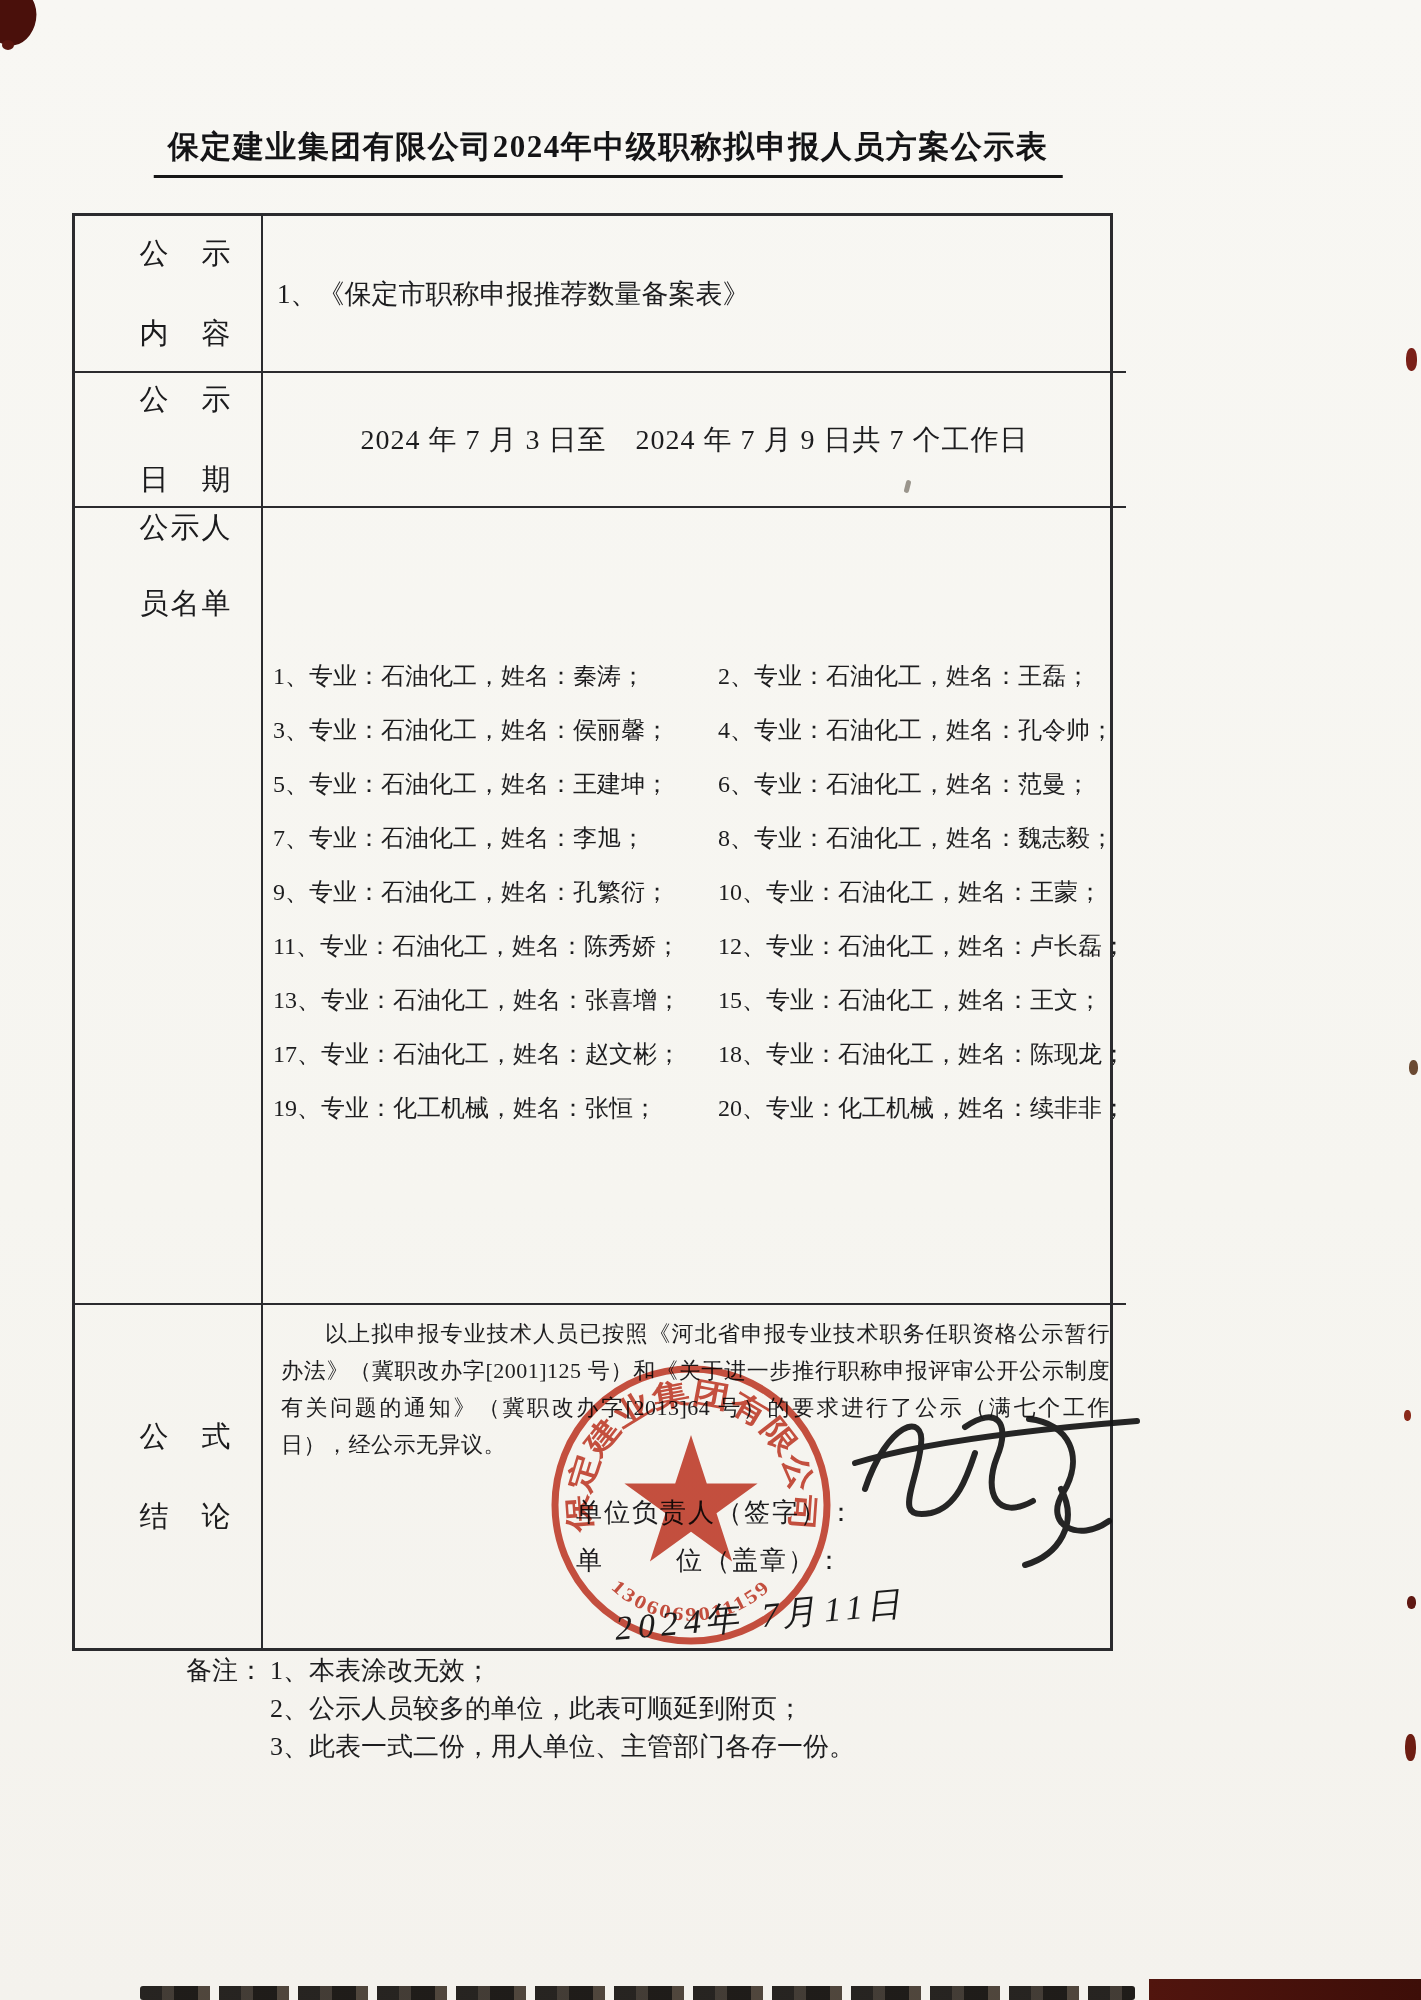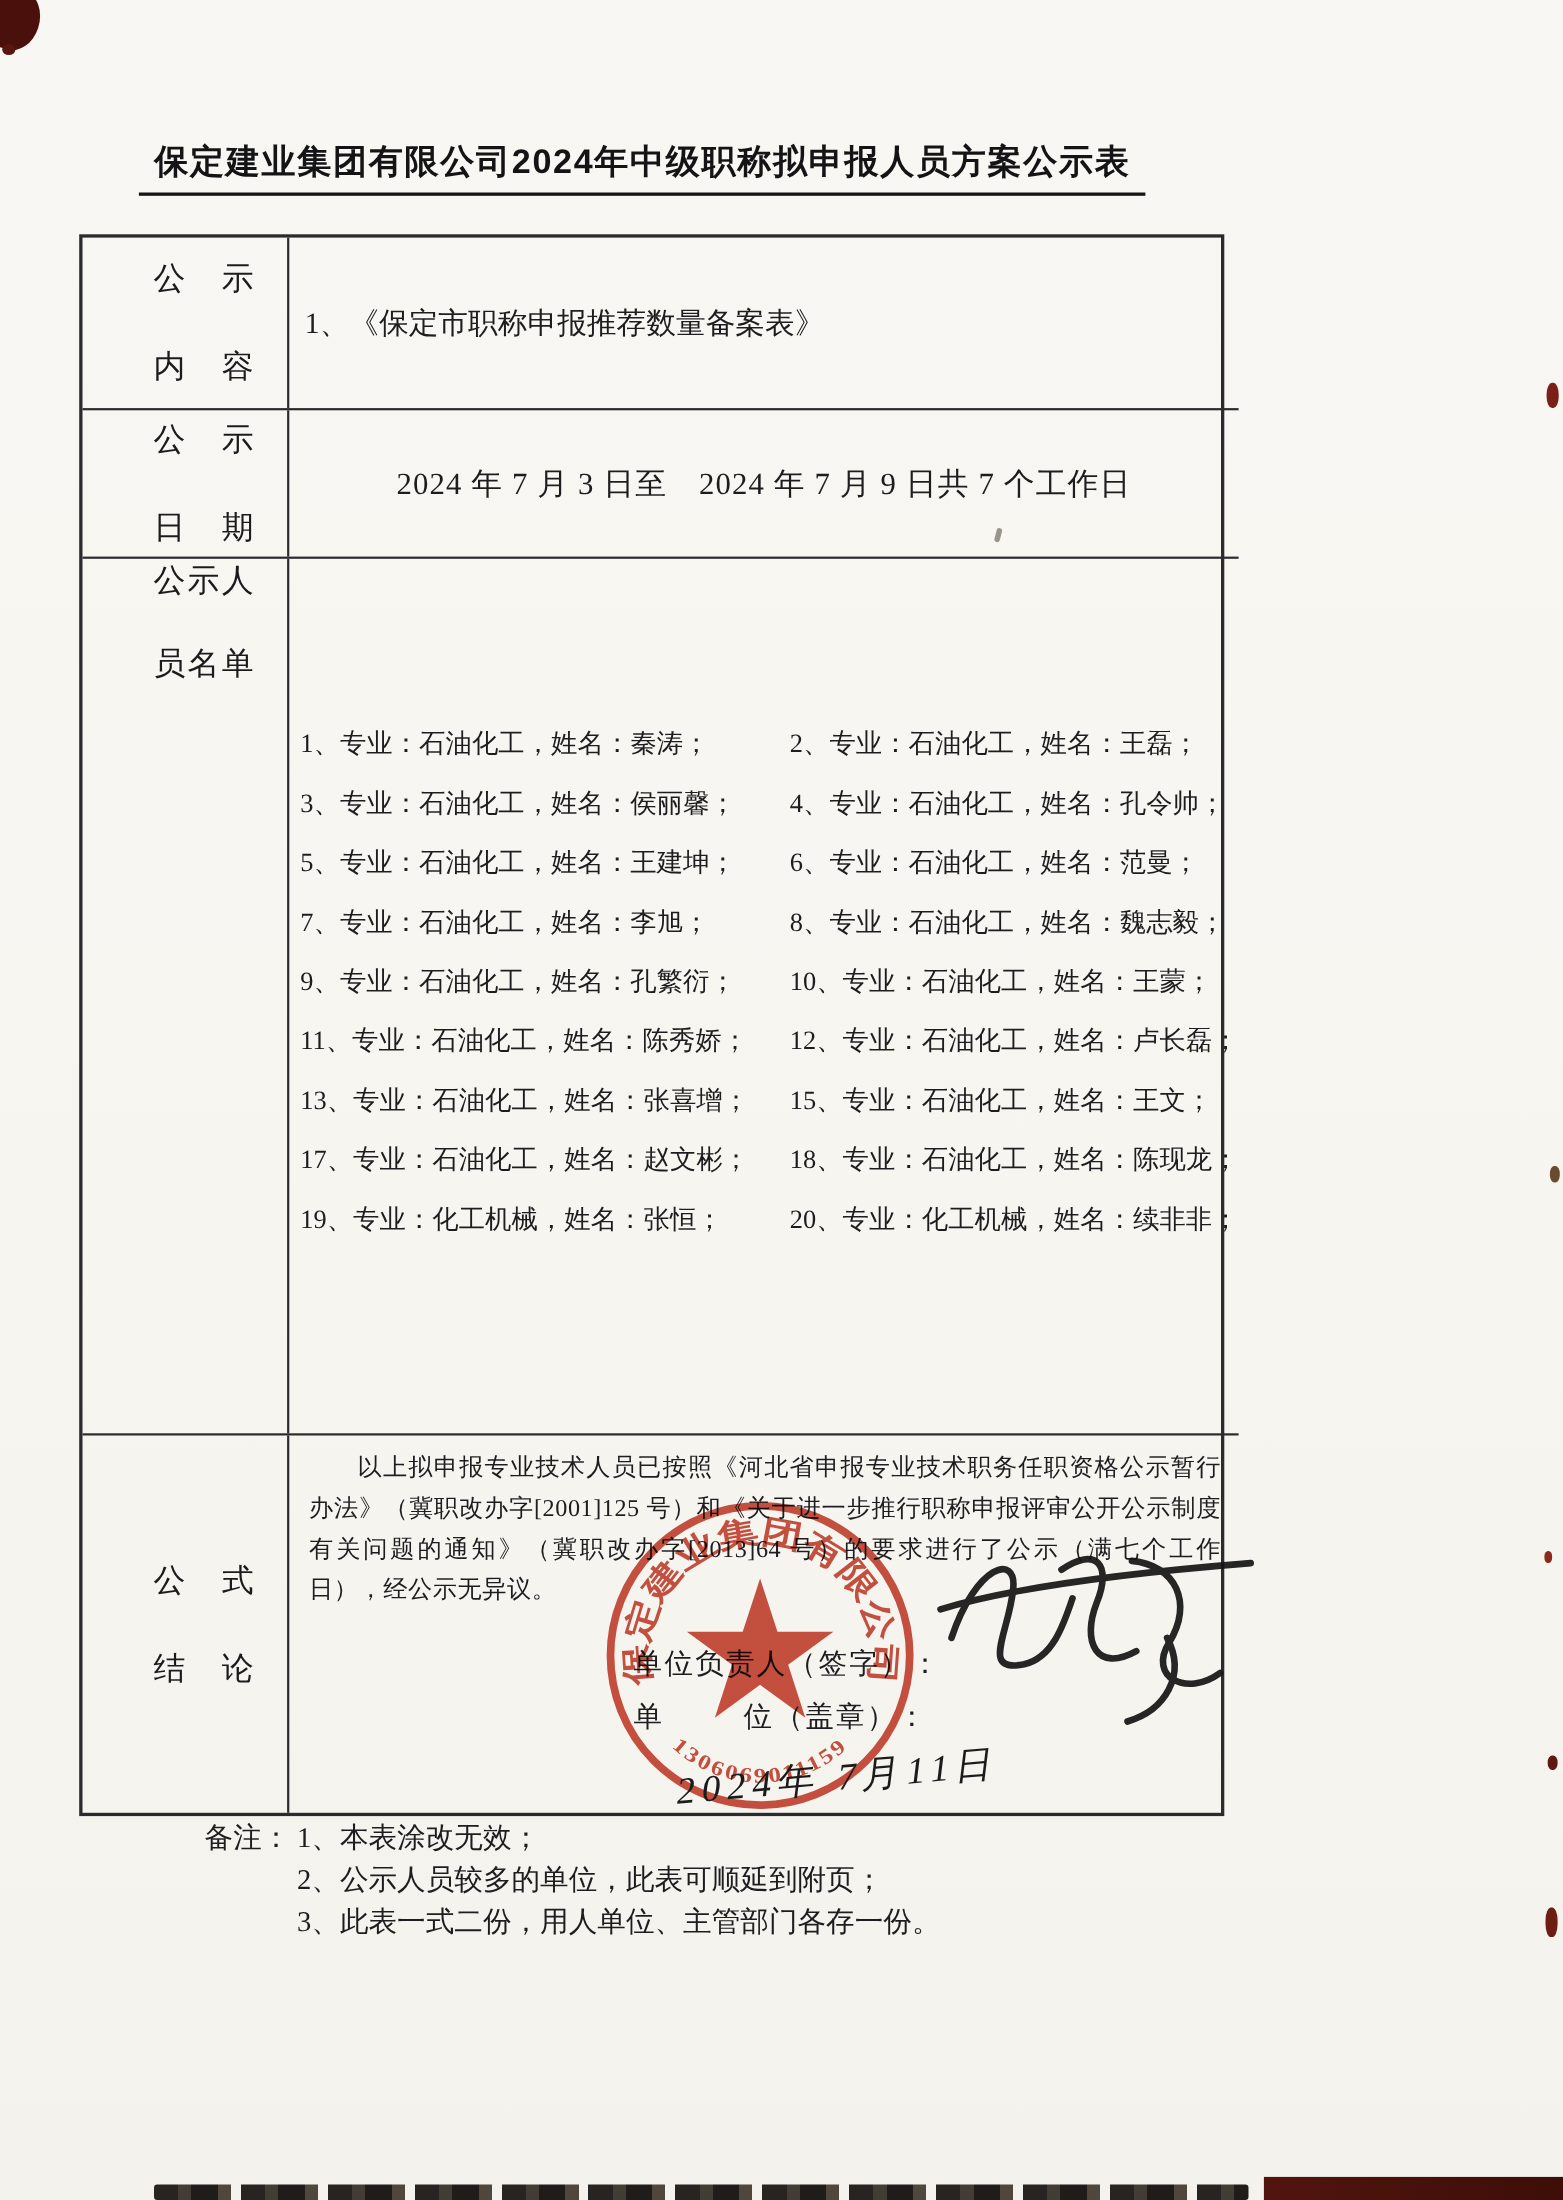--- a/index.html
+++ b/index.html
@@ -5,22 +5,22 @@
   html,body{margin:0;padding:0;}
   body{width:1421px;height:2000px;}
   .page{
     position:relative;width:1421px;height:2000px;overflow:hidden;
     background:linear-gradient(180deg,#f8f7f3 0%,#f6f5f0 60%,#f4f2ed 100%);
     font-family:"Liberation Serif","DejaVu Serif",serif;
     color:#1d1d1f;
   }
   
   .title{
-    position:absolute;left:584px;top:126px;transform:translateX(-50%);
-    white-space:nowrap;font-family:Liberation Sans, sans-serif;
+    position:absolute;left:608px;top:126px;transform:translateX(-50%);
+    white-space:nowrap;font-family:Liberation Serif, serif;
     font-weight:bold;font-size:31px;letter-spacing:1.5px;
     border-bottom:3.5px solid #161616;padding:0 14px 7px 14px;color:#141416;
   }
   
   .doc-table{
     position:absolute;left:72px;top:213px;width:1041px;height:1438px;
     box-sizing:border-box;border:3px solid #2b2b2e;
     display:grid;grid-template-rows:157px 135px 797px 1fr;
   }
   .t-row{display:grid;grid-template-columns:188px 1fr;box-sizing:border-box;border-bottom:2px solid #2b2b2e;}

